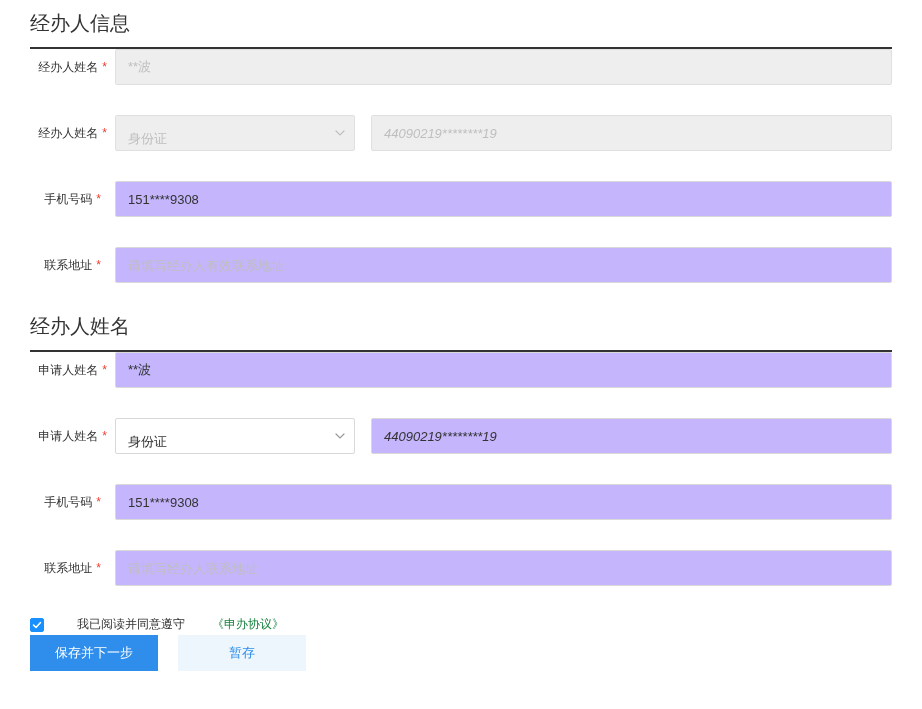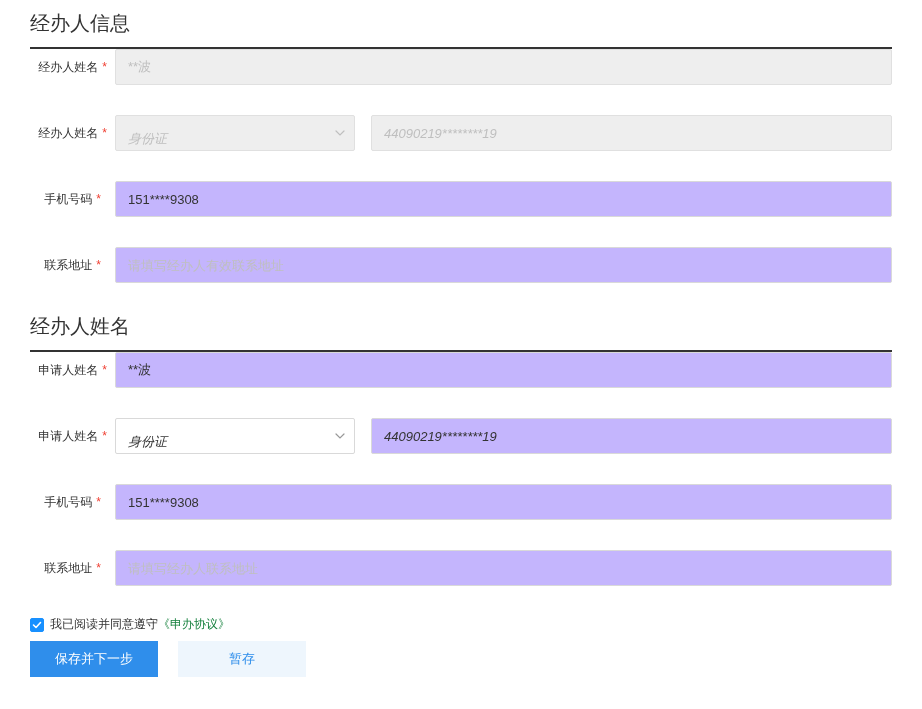--- a/index.html
+++ b/index.html
@@ -81,21 +81,20 @@
       border: 1px solid #d9d9d9;
       border-radius: 2px;
       padding: 12px 28px 0 12px;
       font-size: 13px;
       color: #333;
       outline: none;
       background: #fff;
       cursor: pointer;
       display: flex;
       align-items: center;
-      font-style: italic;
     }
     .select-input.disabled {
       background: #eeeeee;
       color: #bfbfbf;
       border-color: #e0e0e0;
       cursor: not-allowed;
     }
     .select-arrow {
       position: absolute;
       right: 10px;
@@ -111,22 +110,23 @@
     .flex-1 {
       flex: 1;
       font-style: italic;
     }
     .full-width {
       width: 100%;
     }
     .agreement-row {
       display: flex;
       align-items: center;
-      margin-bottom: 8px;
+      margin-bottom: 2px;
       font-size: 12px;
+      gap: 27px;
     }
     .checkbox {
       width: 14px;
       height: 14px;
       background: #1890ff;
       border: 1px solid #1890ff;
       border-radius: 2px;
       display: flex;
       align-items: center;
       justify-content: center;

